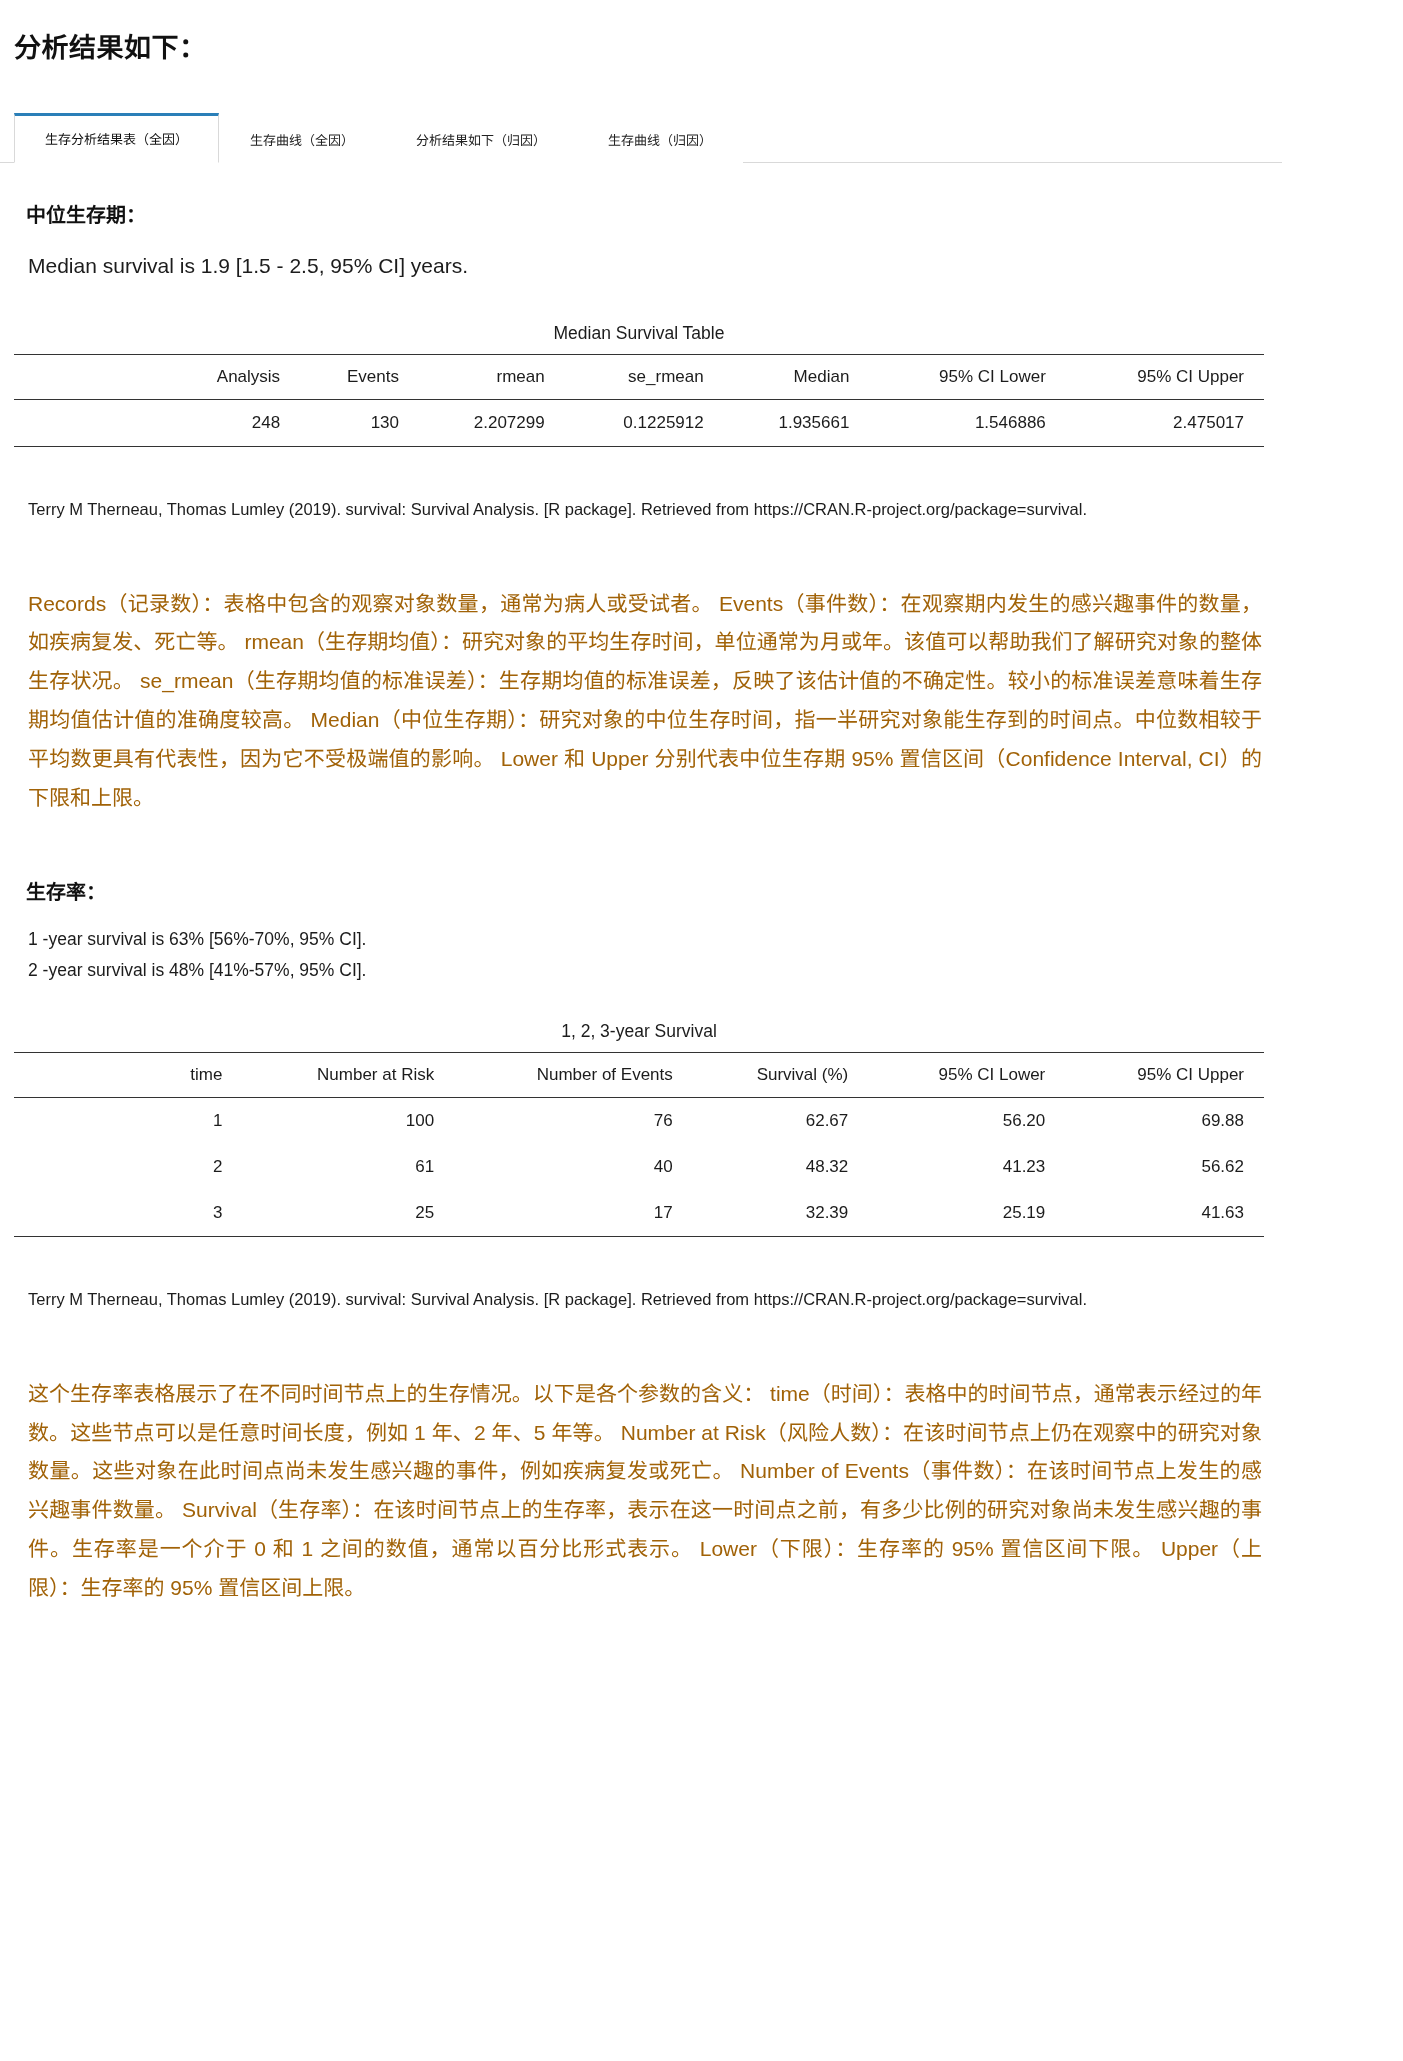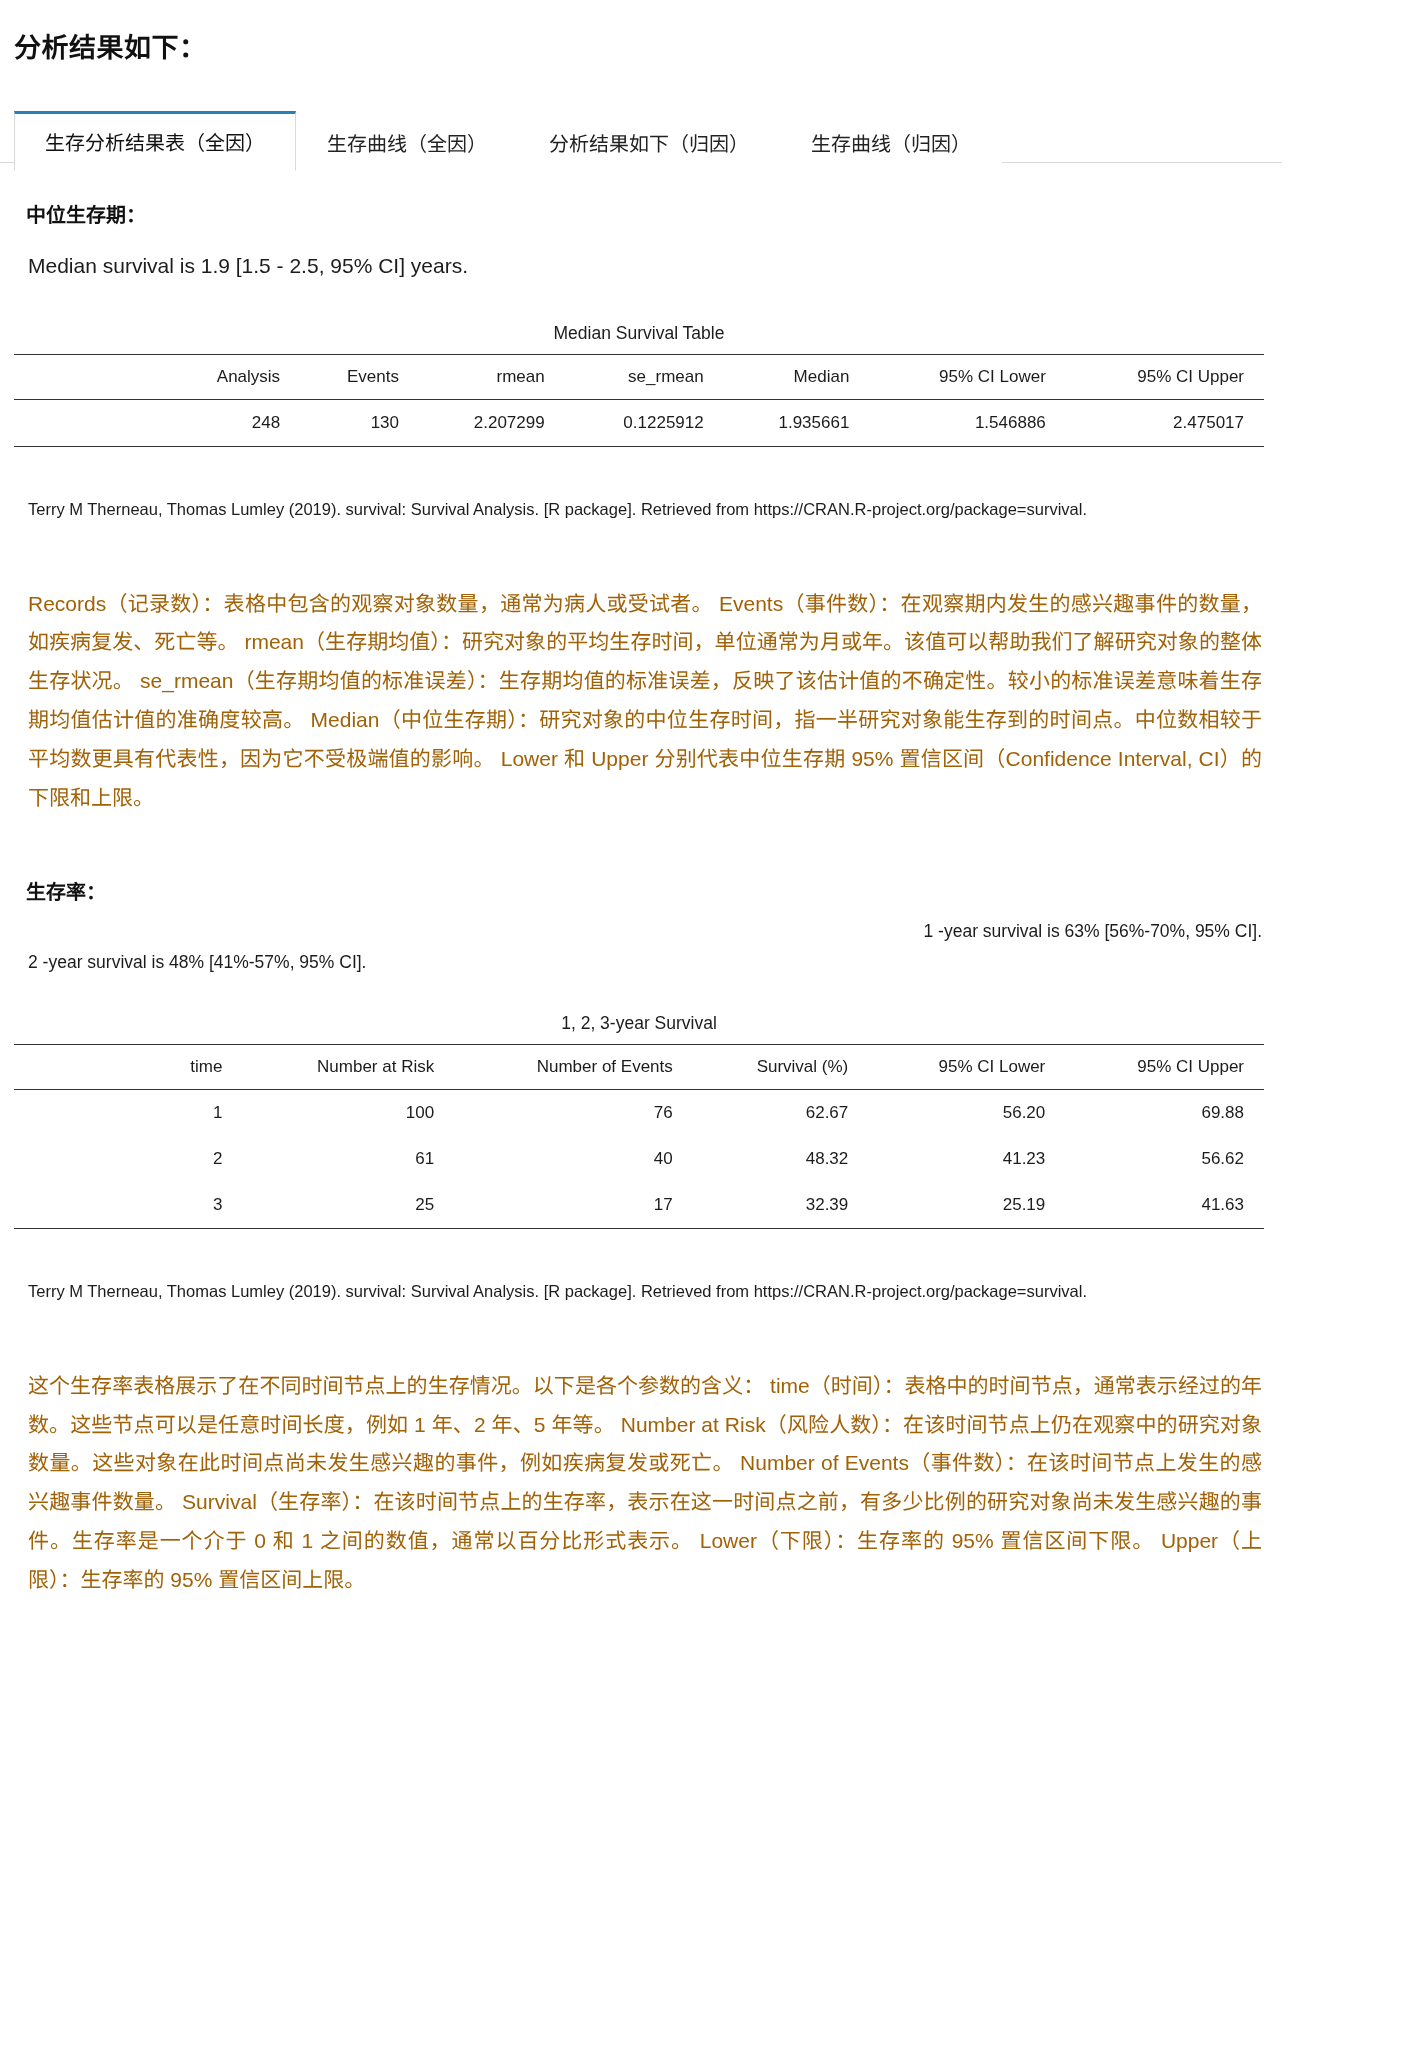--- a/index.html
+++ b/index.html
@@ -32,29 +32,29 @@
   .tabs {
     margin-top: 46px;
     border-bottom: 1px solid #d9d9d9;
     display: flex;
     align-items: flex-end;
     padding-left: 14px;
     height: 52px;
     box-sizing: border-box;
   }
   .tab {
-    font-size: 20px;
+    font-size: 13px;
     color: #222222;
     padding: 13px 30px 14px 30px;
     cursor: pointer;
     background: #ffffff;
     border: 1px solid transparent;
     border-bottom: none;
     position: relative;
-    top: 9px;
+    top: 1px;
     white-space: nowrap;
   }
   .tab.active {
     border: 1px solid #d9d9d9;
     border-top: 3px solid #2a7fb8;
     border-bottom: 1px solid #ffffff;
     color: #111111;
   }
 
   
@@ -138,22 +138,21 @@
     line-height: 1.85;
     max-width: 1335px;
     text-align: justify;
   }
   .rate-line {
     font-size: 17.5px;
     color: #1c1c1c;
     margin: 10px 0 0 14px;
   }
   .rate-line.first {
-    margin-top: 16px;
-    text-align: right;
+    margin-top: 24px;
   }
 </style>
 </head>
 <body>
 
 <div class="page">
 
   <div class="page-title">分析结果如下：</div>
 
   <div class="tabs">

